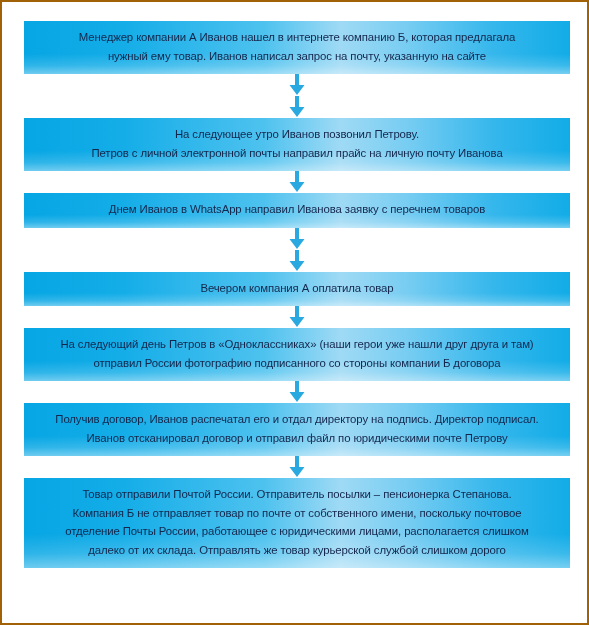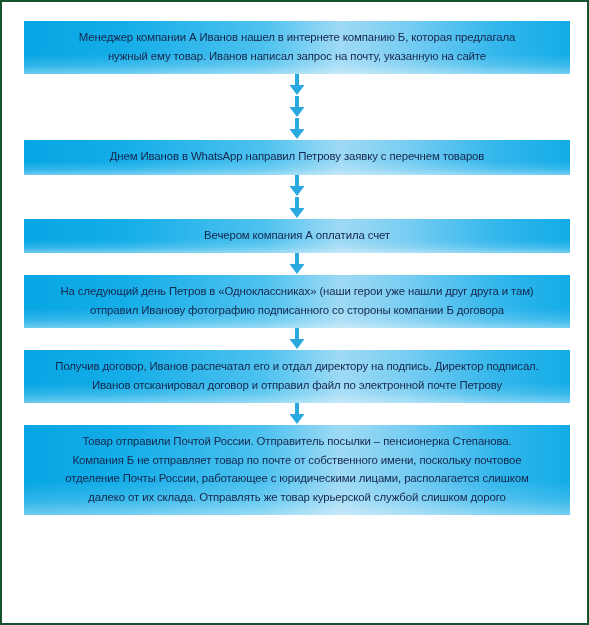--- a/index.html
+++ b/index.html
@@ -14,21 +14,21 @@
     font-family: "Liberation Sans", sans-serif;
     overflow: hidden;
   }
 
   #flow-frame {
     position: relative;
     box-sizing: border-box;
     width: 589px;
     height: 625px;
     background: #ffffff;
-    border: 2px solid #14532d;
+    border: 2px solid #a16207;
     padding: 8px;
   }
 
   #flow-inner {
     position: absolute;
     left: 22px;
     top: 19px;
     width: 546px;
   }
 
@@ -91,63 +91,67 @@
           <rect x="7" y="0" width="4" height="12" fill="#2aa8e0"></rect>
           <polygon points="1.5,11 16.5,11 9,21" fill="#2aa8e0"></polygon>
         </svg>
       </div>
       <div class="flow-arrow">
         <svg width="18" height="22" viewBox="0 0 18 22">
           <rect x="7" y="0" width="4" height="12" fill="#2aa8e0"></rect>
           <polygon points="1.5,11 16.5,11 9,21" fill="#2aa8e0"></polygon>
         </svg>
       </div>
+      <div class="flow-step">
+        <div class="flow-step-text">На следующее утро Иванов позвонил Петрову.
+Петров с личной электронной почты направил прайс на личную почту Иванова</div>
+      </div>
       <div class="flow-arrow">
         <svg width="18" height="22" viewBox="0 0 18 22">
           <rect x="7" y="0" width="4" height="12" fill="#2aa8e0"></rect>
           <polygon points="1.5,11 16.5,11 9,21" fill="#2aa8e0"></polygon>
         </svg>
       </div>
       <div class="flow-step">
-        <div class="flow-step-text">Днем Иванов в WhatsApp направил Петрову заявку с перечнем товаров</div>
+        <div class="flow-step-text">Днем Иванов в WhatsApp направил Иванова заявку с перечнем товаров</div>
       </div>
       <div class="flow-arrow">
         <svg width="18" height="22" viewBox="0 0 18 22">
           <rect x="7" y="0" width="4" height="12" fill="#2aa8e0"></rect>
           <polygon points="1.5,11 16.5,11 9,21" fill="#2aa8e0"></polygon>
         </svg>
       </div>
       <div class="flow-arrow">
         <svg width="18" height="22" viewBox="0 0 18 22">
           <rect x="7" y="0" width="4" height="12" fill="#2aa8e0"></rect>
           <polygon points="1.5,11 16.5,11 9,21" fill="#2aa8e0"></polygon>
         </svg>
       </div>
       <div class="flow-step">
-        <div class="flow-step-text">Вечером компания А оплатила счет</div>
+        <div class="flow-step-text">Вечером компания А оплатила товар</div>
       </div>
       <div class="flow-arrow">
         <svg width="18" height="22" viewBox="0 0 18 22">
           <rect x="7" y="0" width="4" height="12" fill="#2aa8e0"></rect>
           <polygon points="1.5,11 16.5,11 9,21" fill="#2aa8e0"></polygon>
         </svg>
       </div>
       <div class="flow-step">
         <div class="flow-step-text">На следующий день Петров в «Одноклассниках» (наши герои уже нашли друг друга и там)
-отправил Иванову фотографию подписанного со стороны компании Б договора</div>
+отправил России фотографию подписанного со стороны компании Б договора</div>
       </div>
       <div class="flow-arrow">
         <svg width="18" height="22" viewBox="0 0 18 22">
           <rect x="7" y="0" width="4" height="12" fill="#2aa8e0"></rect>
           <polygon points="1.5,11 16.5,11 9,21" fill="#2aa8e0"></polygon>
         </svg>
       </div>
       <div class="flow-step">
         <div class="flow-step-text">Получив договор, Иванов распечатал его и отдал директору на подпись. Директор подписал.
-Иванов отсканировал договор и отправил  файл по электронной почте Петрову</div>
+Иванов отсканировал договор и отправил  файл по юридическими почте Петрову</div>
       </div>
       <div class="flow-arrow">
         <svg width="18" height="22" viewBox="0 0 18 22">
           <rect x="7" y="0" width="4" height="12" fill="#2aa8e0"></rect>
           <polygon points="1.5,11 16.5,11 9,21" fill="#2aa8e0"></polygon>
         </svg>
       </div>
       <div class="flow-step">
         <div class="flow-step-text">Товар отправили Почтой России. Отправитель посылки – пенсионерка Степанова.
 Компания Б не отправляет товар по почте от собственного имени, поскольку почтовое

